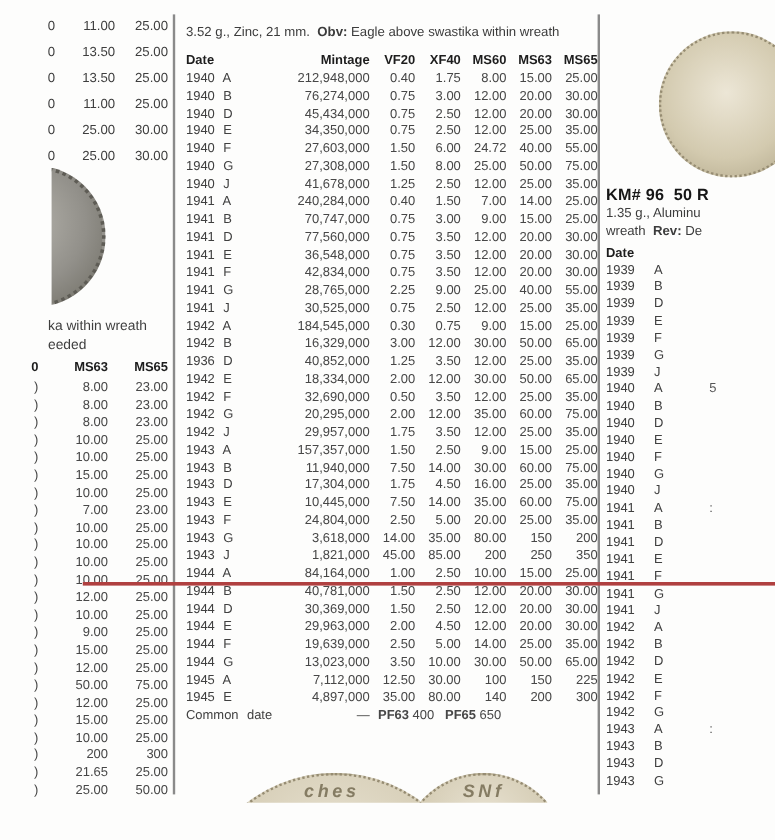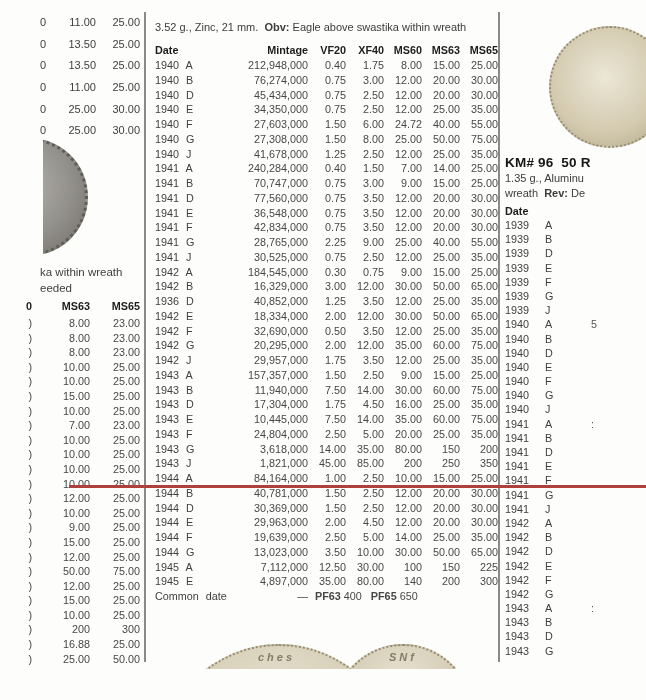--- a/index.html
+++ b/index.html
@@ -57,21 +57,21 @@
   .coin-topright{position:absolute;left:549px;top:26px;width:122px;height:122px;
      background:radial-gradient(circle at 46% 42%,#ece6d6,#d3caaf 58%,#b4aa8d 94%);
      border:2px dotted #968c72;}
   .bcoin-clip{position:absolute;top:644px;height:25px;overflow:hidden;}
   .bc1{left:203px;width:147px;}
   .bc2{left:350px;width:106px;}
   .coin-light{position:absolute;background:radial-gradient(circle at 50% 28%,#e9e3d3,#cfc6ac 60%,#b0a689 95%);
      border:2px dotted #968c72;}
   .bc1 .coin-light{left:-44px;top:0;width:240px;height:240px;}
   .bc2 .coin-light{left:-17px;top:0;width:140px;height:140px;}
-  .coin-letters{position:absolute;top:7px;width:100%;text-align:center;font-size:11px;font-weight:bold;
+  .coin-letters{position:absolute;top:7px;width:100%;text-align:center;font-size:15px;font-weight:bold;
      color:#857c63;letter-spacing:3px;font-style:italic;}
 
   
   .red-line{position:absolute;left:69px;top:485px;width:577px;height:3.4px;background:#b04040;z-index:6;}
 </style>
 </head>
 <body>
 
 <div class="page">
 
@@ -259,21 +259,21 @@
         </div>
 
         <div class="lm-row">
           <span>)</span>
           <span>200</span>
           <span>300</span>
         </div>
 
         <div class="lm-row">
           <span>)</span>
-          <span>16.88</span>
+          <span>21.65</span>
           <span>25.00</span>
         </div>
 
         <div class="lm-row">
           <span>)</span>
           <span>25.00</span>
           <span>50.00</span>
         </div>
       </div>
   </div>

